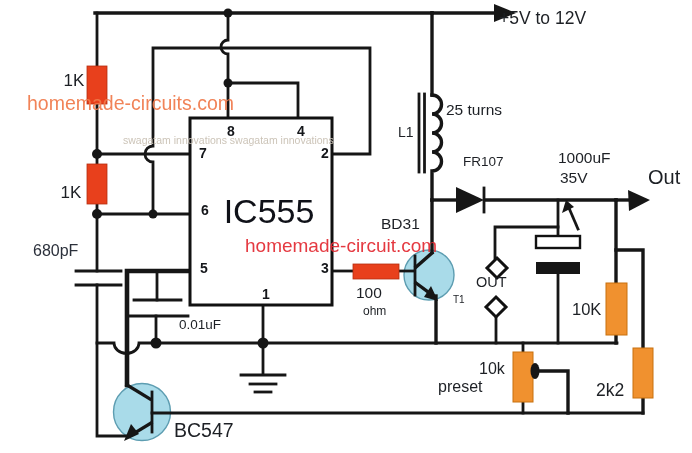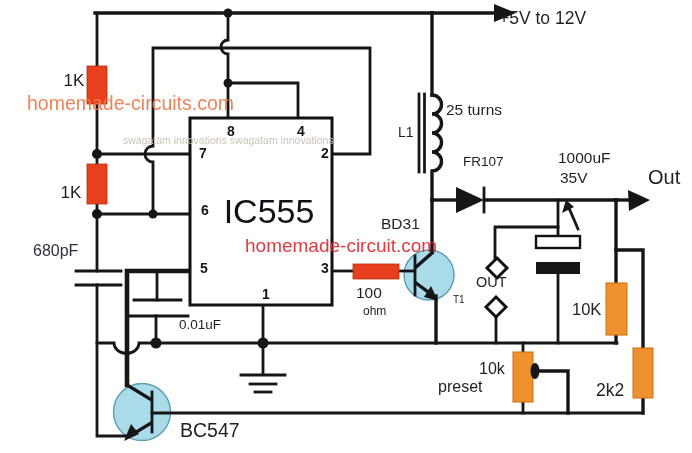--- a/index.html
+++ b/index.html
@@ -172,15 +172,15 @@
 <div class="lbl" style="left:381px;top:216px;font-size:15.5px;">BD31</div>
 <div class="lbl" style="left:410px;top:295px;font-size:10px;margin-left:43px;">T1</div>
 <div class="lbl" style="left:356px;top:285px;font-size:15.5px;">100</div>
 <div class="lbl" style="left:363px;top:305px;font-size:12px;">ohm</div>
 
 <div class="lbl" style="left:476px;top:275px;font-size:14.5px;">OUT</div>
 <div class="lbl" style="left:572px;top:301px;font-size:16.5px;">10K</div>
 <div class="lbl" style="left:596px;top:361px;font-size:17.5px;margin-top:20px;">2k2</div>
 <div class="lbl" style="left:479px;top:361px;font-size:16px;">10k</div>
 <div class="lbl" style="left:438px;top:379px;font-size:16px;">preset</div>
-<div class="lbl" style="left:174px;top:420px;font-size:19.5px;margin-left:6px;">BC547</div>
+<div class="lbl" style="left:174px;top:420px;font-size:19.5px;">BC547</div>
 
 </div>
 
 </body></html>

